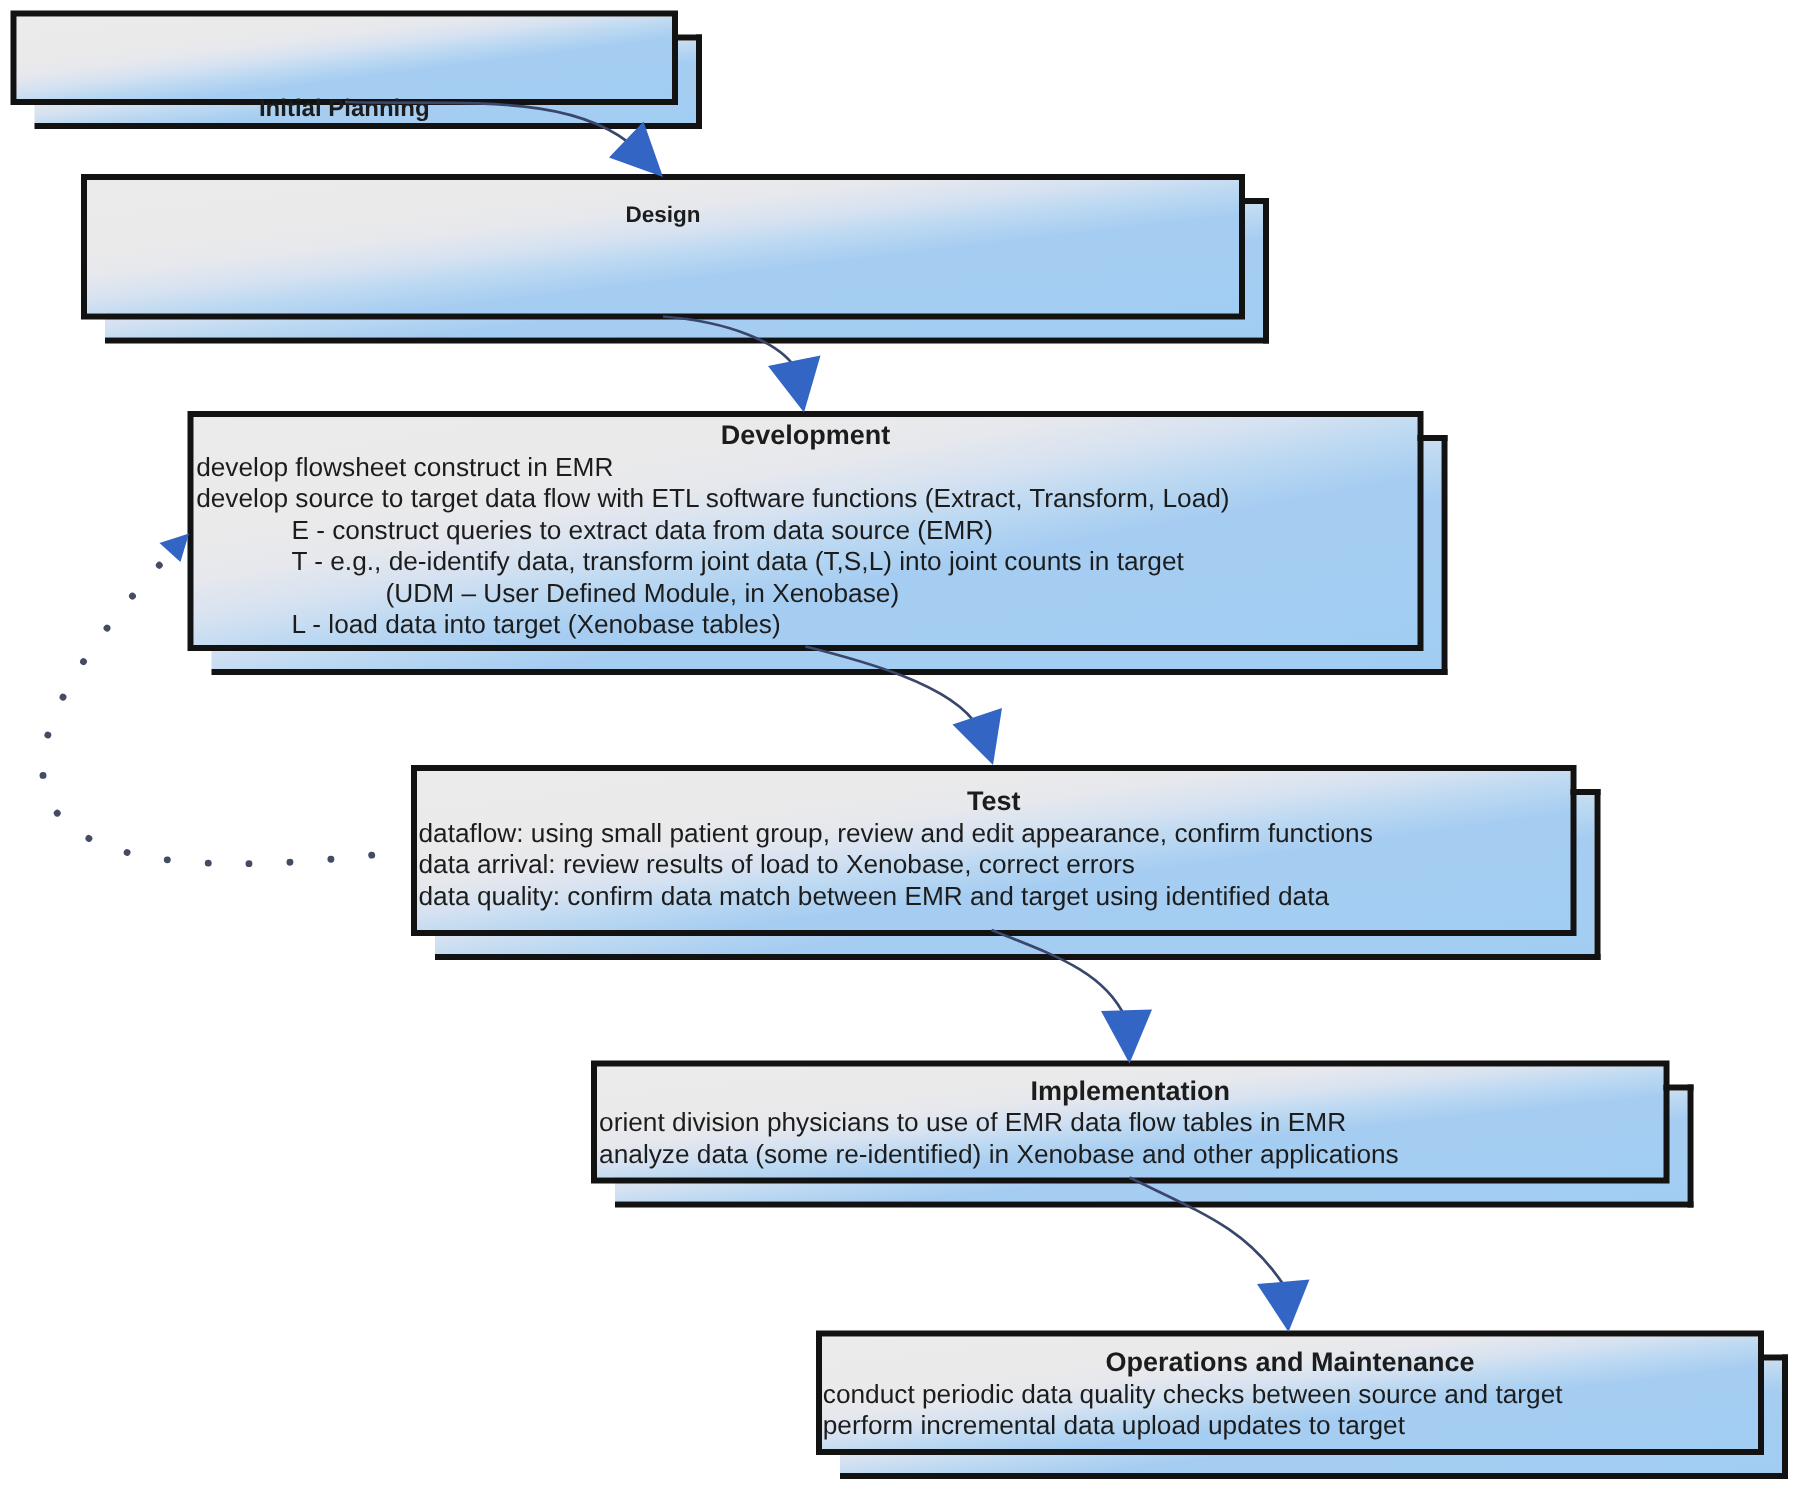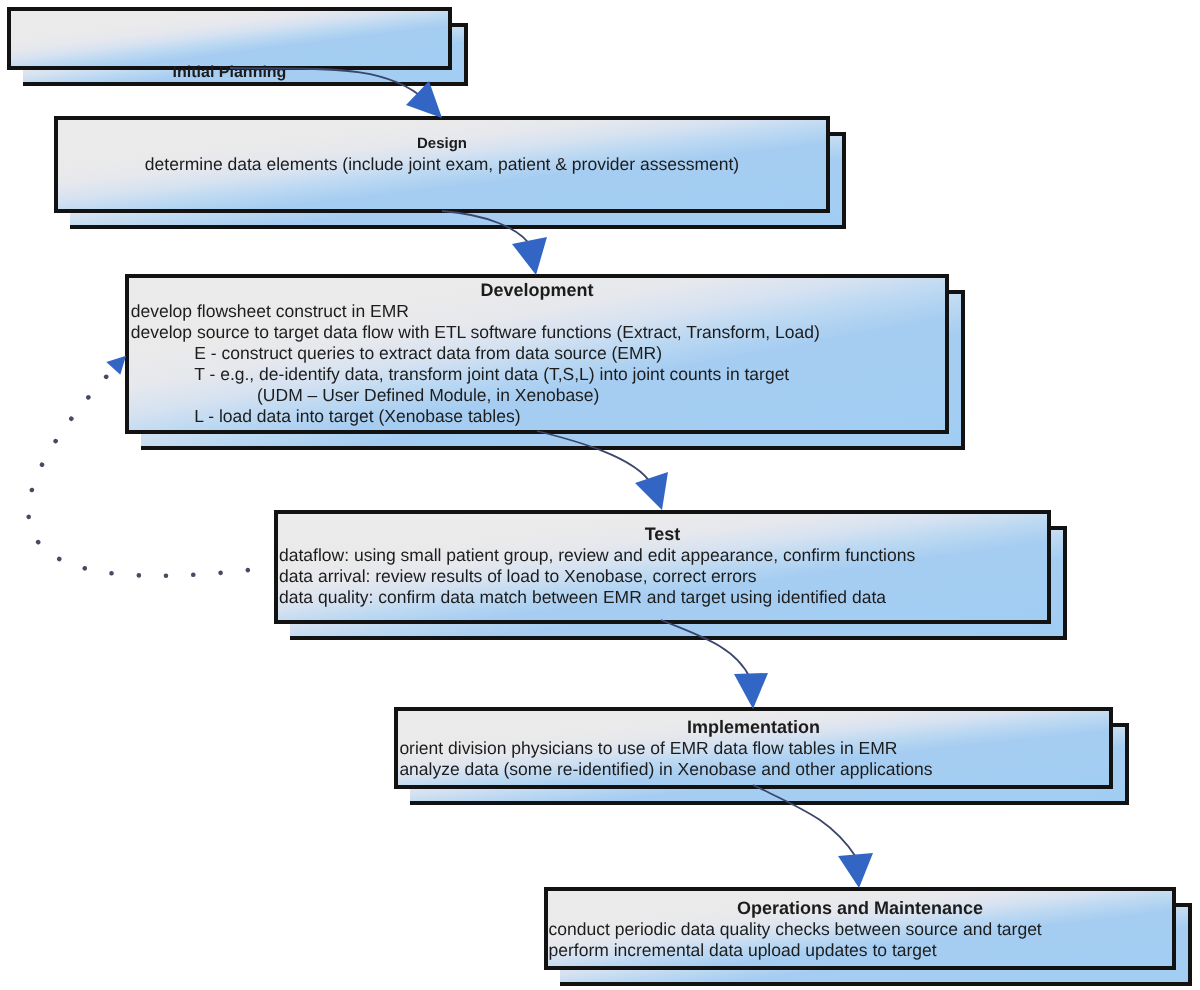--- a/index.html
+++ b/index.html
@@ -74,21 +74,21 @@
     </g>
   </svg>
 <div class="stage" style="left: 0px; top: 0px;">
       <div class="box-back" style="left: 23px; top: 23px; width: 445px; height: 63px;"></div>
       <div class="box-front" style="left: 7px; top: 7px; width: 445px; height: 63px;"></div>
       <div class="box-text" style="left: 11px; top: 21.2px; width: 437px; font-size: 15.8px; line-height: 17.6px; margin-top: 43px;"><div class="box-title" style="font-size: 16px;">Initial Planning</div></div>
     </div>
     <div class="stage" style="left: 0px; top: 0px;">
       <div class="box-back" style="left: 70px; top: 132px; width: 776px; height: 97px;"></div>
       <div class="box-front" style="left: 54px; top: 116px; width: 776px; height: 97px;"></div>
-      <div class="box-text" style="left: 58px; top: 132.9px; width: 768px; font-size: 17.5px; line-height: 21px;"><div class="box-title" style="font-size: 15px;">Design</div><div class="box-line">determine data elements (include joint exam, patient &amp; provider assessment)</div></div>
+      <div class="box-text" style="left: 58px; top: 132.9px; width: 768px; font-size: 17.5px; line-height: 21px;"><div class="box-title" style="font-size: 15px;">Design</div></div>
     </div>
     <div class="stage" style="left: 0px; top: 0px;">
       <div class="box-back" style="left: 141px; top: 290px; width: 824px; height: 160px;"></div>
       <div class="box-front" style="left: 125px; top: 274px; width: 824px; height: 160px;"></div>
       <div class="box-text" style="left: 129px; top: 280.2px; width: 816px; font-size: 17.5px; line-height: 21px;"><div class="box-title" style="font-size: 18px;">Development</div><div class="box-line" style="text-align: left; padding-left: 1.75px;">develop flowsheet construct in EMR</div><div class="box-line" style="text-align: left; padding-left: 1.75px;">develop source to target data flow with ETL software functions (Extract, Transform, Load)</div><div class="box-line" style="text-align: left; padding-left: 65.25px;">E - construct queries to extract data from data source (EMR)</div><div class="box-line" style="text-align: left; padding-left: 65.25px;">T - e.g., de-identify data, transform joint data (T,S,L) into joint counts in target</div><div class="box-line" style="text-align: left; padding-left: 128.05px;">(UDM – User Defined Module, in Xenobase)</div><div class="box-line" style="text-align: left; padding-left: 65.25px;">L - load data into target (Xenobase tables)</div></div>
     </div>
     <div class="stage" style="left: 0px; top: 0px;">
       <div class="box-back" style="left: 290px; top: 526px; width: 777px; height: 113.5px;"></div>
       <div class="box-front" style="left: 274px; top: 510px; width: 777px; height: 113.5px;"></div>
       <div class="box-text" style="left: 278px; top: 524.3px; width: 769px; font-size: 17.5px; line-height: 21px;"><div class="box-title" style="font-size: 18px;">Test</div><div class="box-line" style="text-align: left; padding-left: 1px;">dataflow: using small patient group, review and edit appearance, confirm functions</div><div class="box-line" style="text-align: left; padding-left: 1px;">data arrival: review results of load to Xenobase, correct errors</div><div class="box-line" style="text-align: left; padding-left: 1px;">data quality: confirm data match between EMR and target using identified data</div></div>

